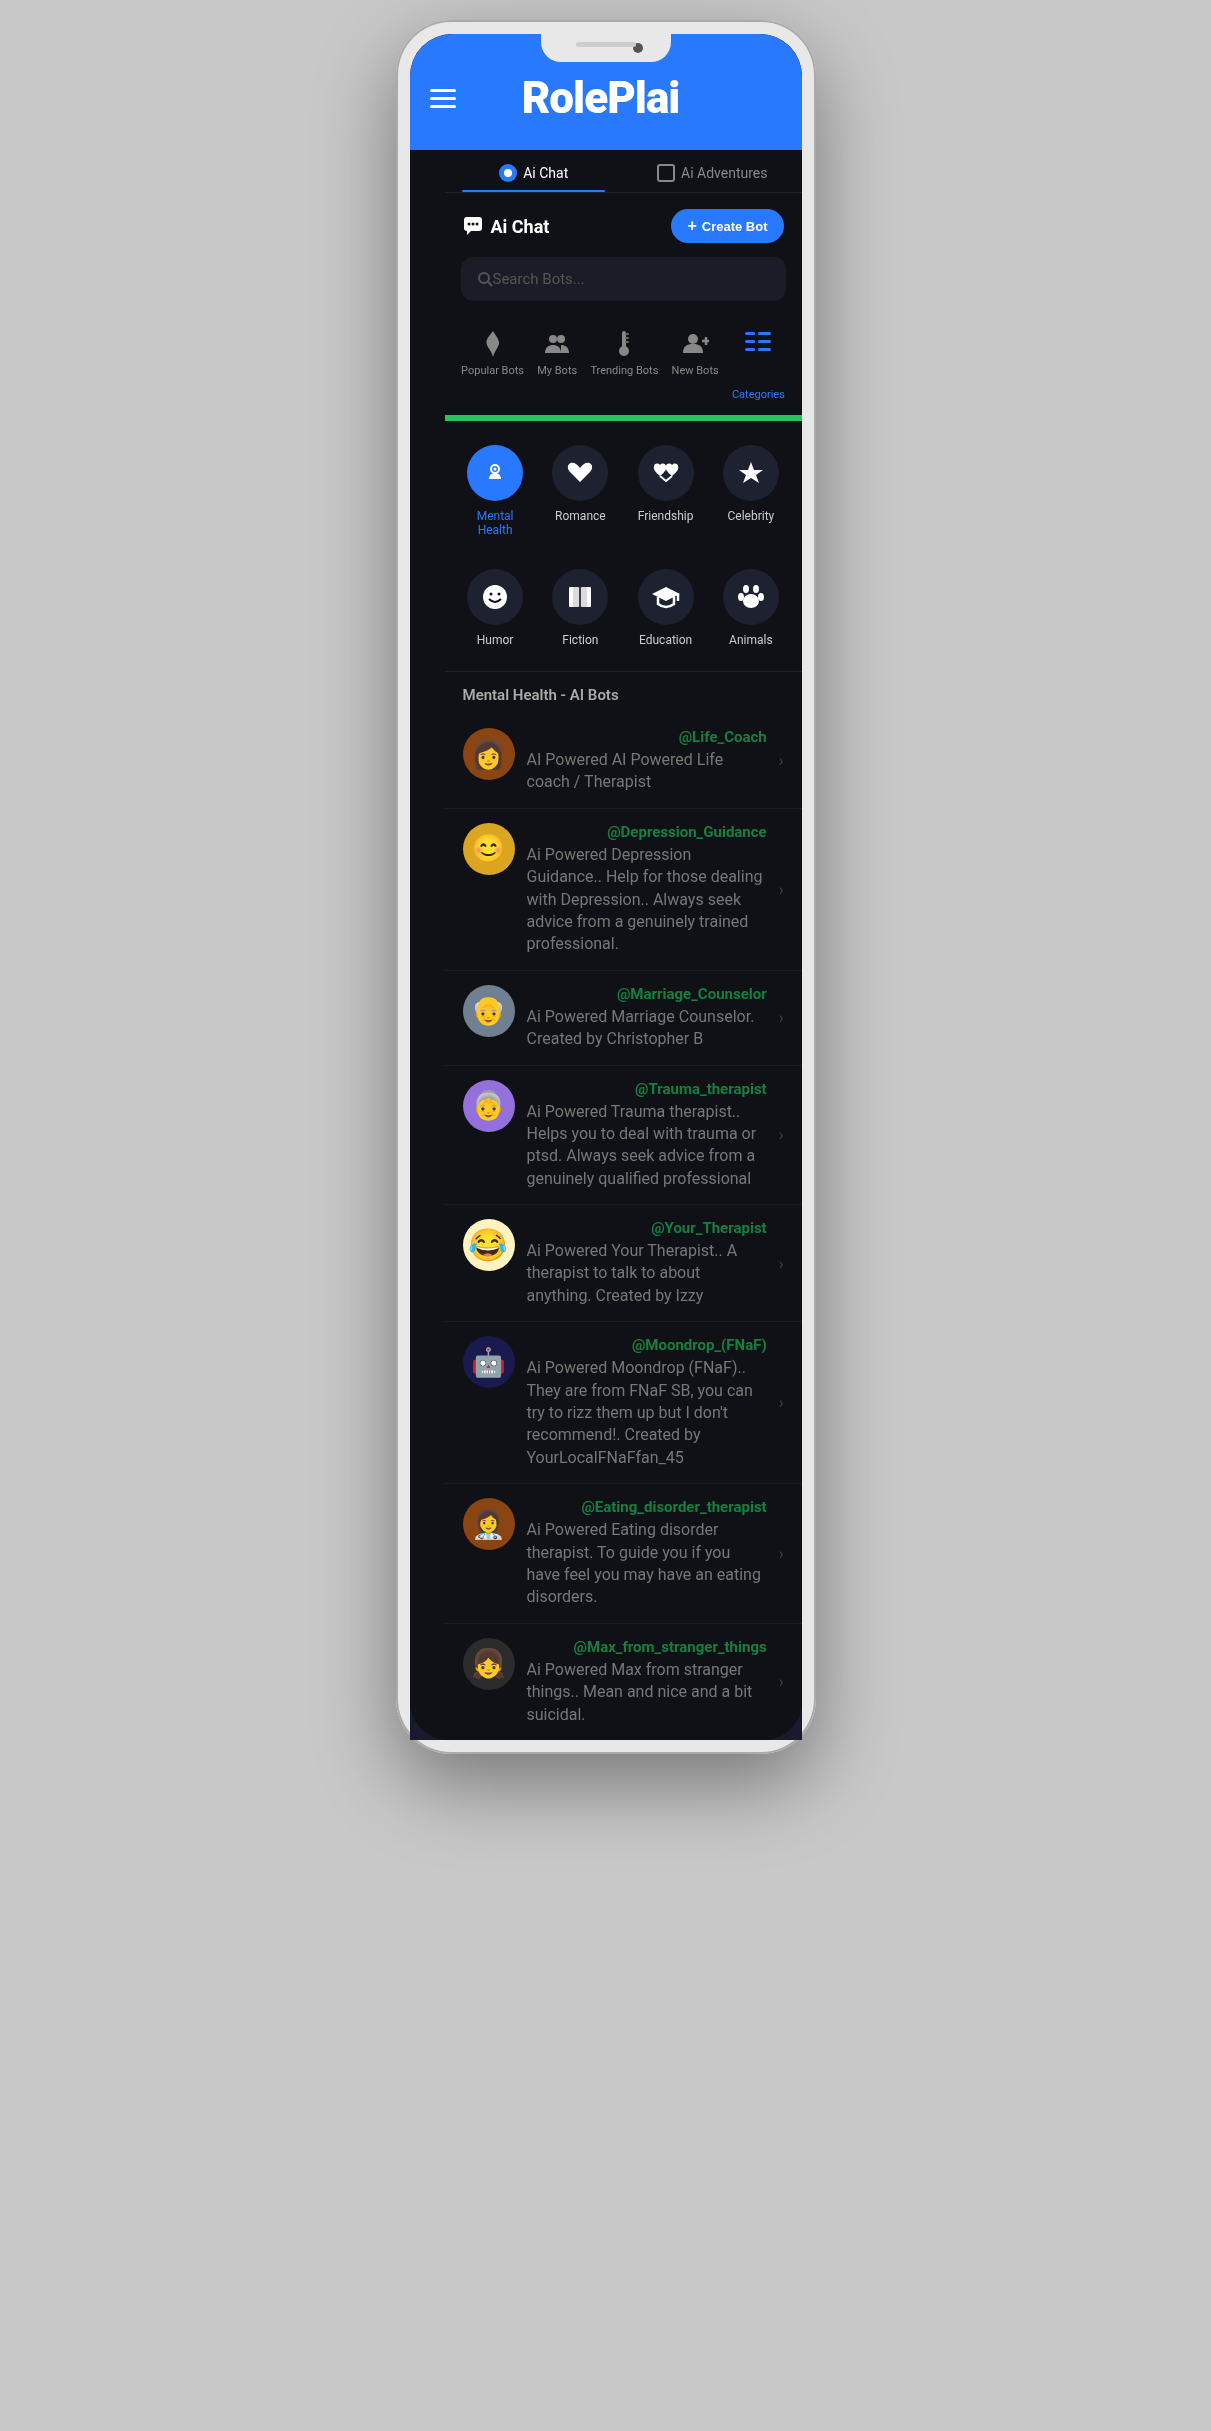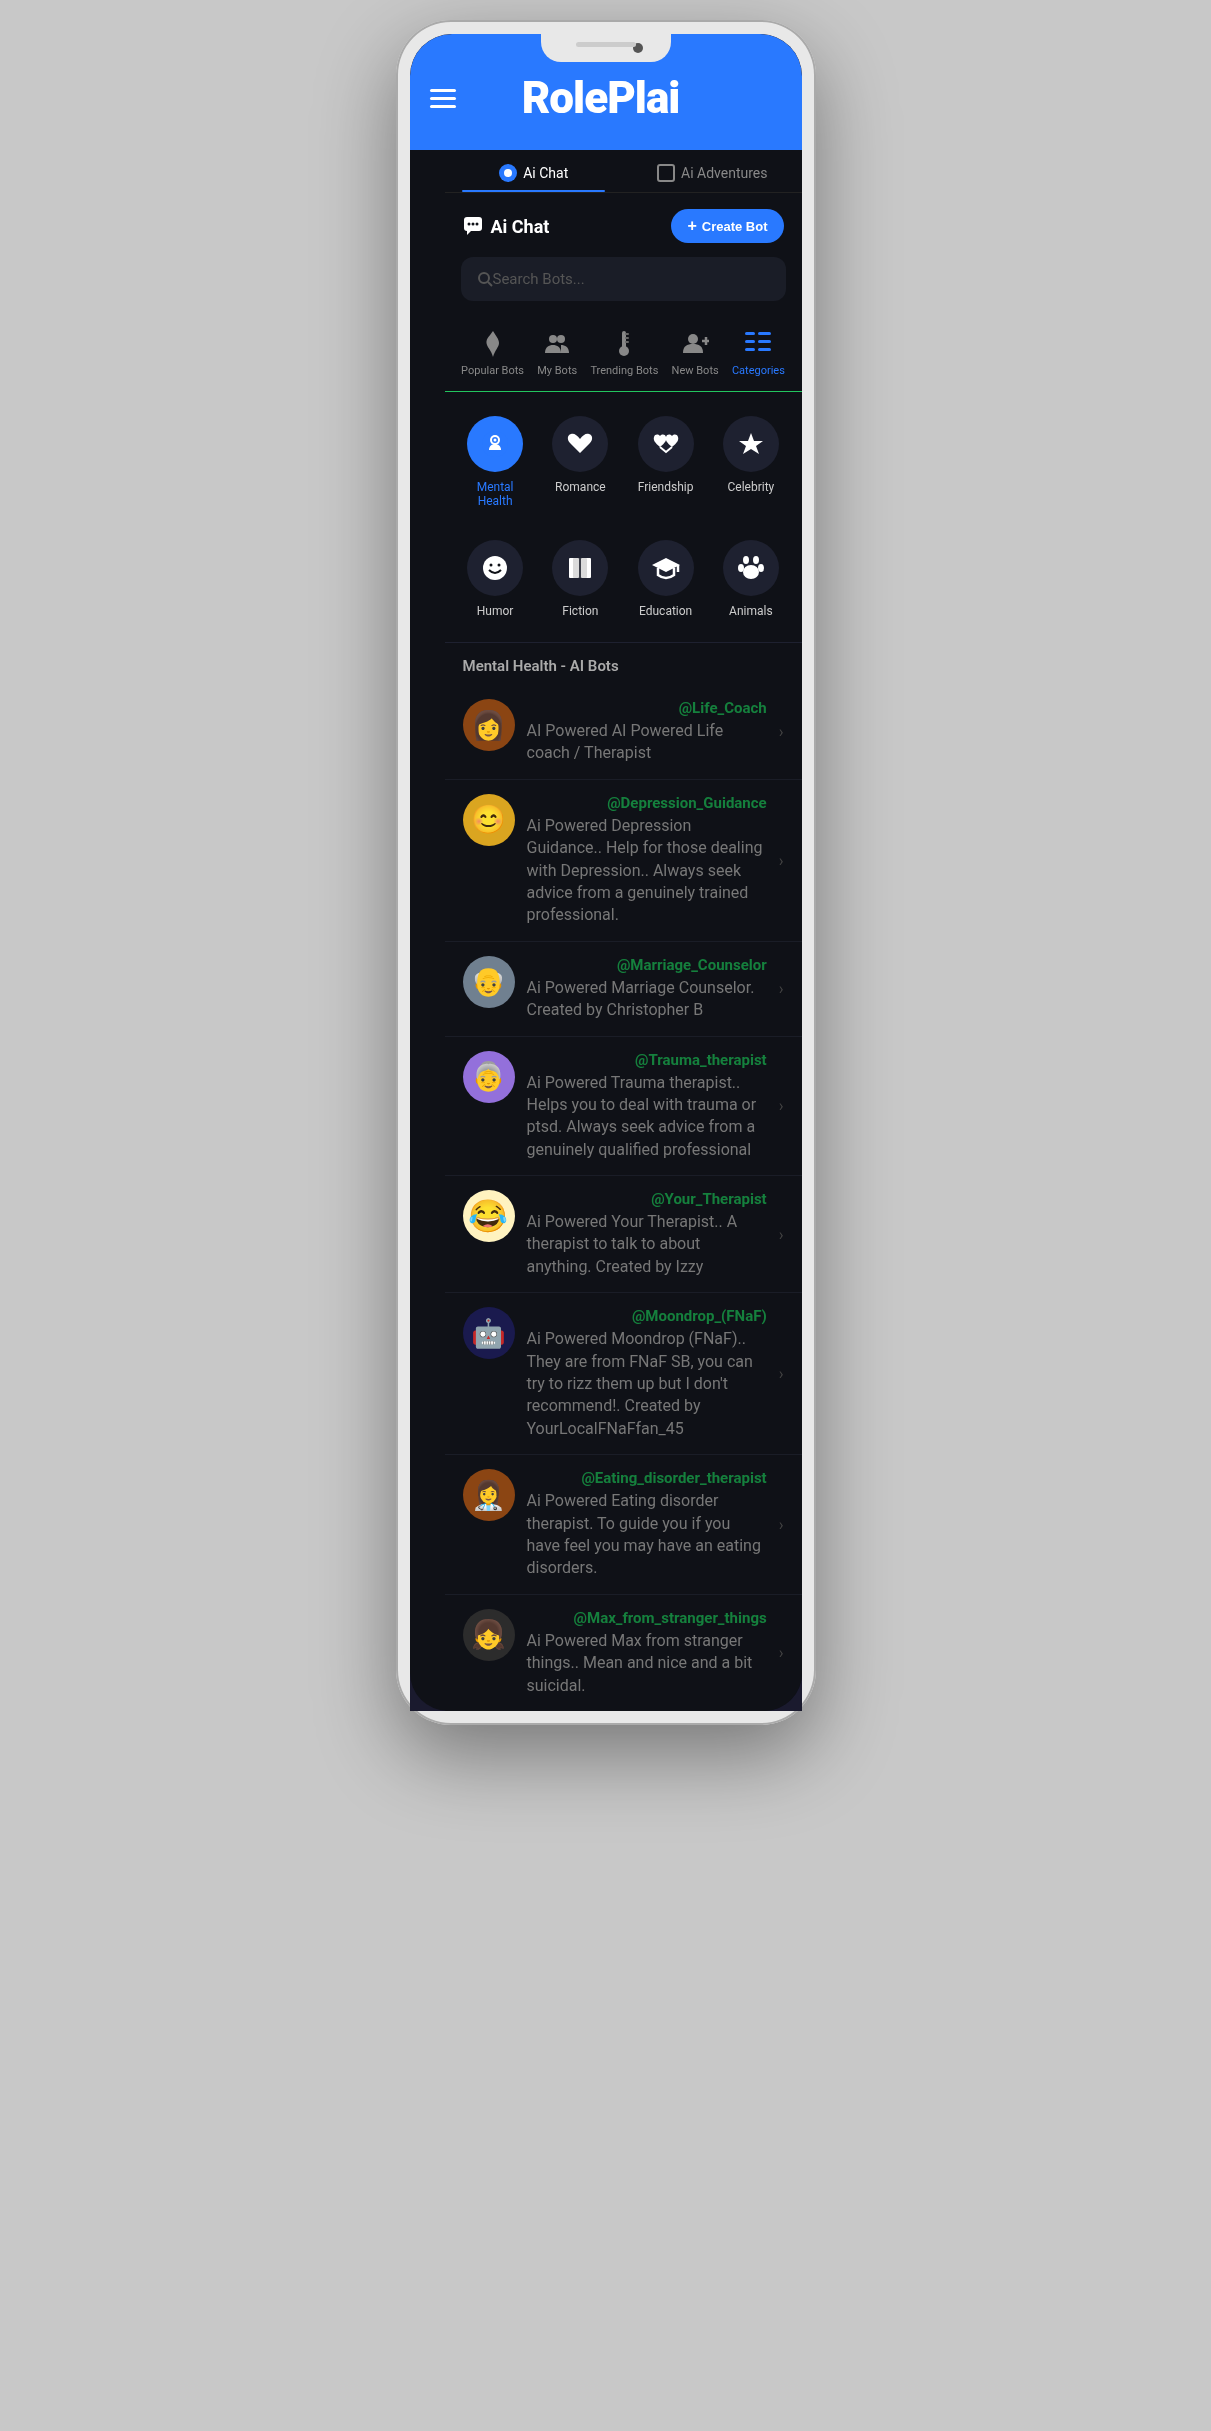--- a/index.html
+++ b/index.html
@@ -211,37 +211,38 @@
 
     .search-placeholder {
       color: #555;
       font-size: 15px;
     }
 
     .nav-icons-row {
       display: flex;
       justify-content: space-around;
       padding: 10px 10px 14px;
-      border-bottom: 1px solid #22c55e;
+      border-bottom: 6px solid #22c55e;
     }
 
     .nav-icon-item {
       display: flex;
       flex-direction: column;
       align-items: center;
       gap: 5px;
       cursor: pointer;
     }
 
     .nav-icon-label {
       font-size: 11px;
       color: #888;
     }
     .nav-icon-item.active .nav-icon-label {
       color: #2979ff;
+      margin-top: 24px;
     }
 
     .nav-icon-shape {
       width: 32px;
       height: 32px;
       display: flex;
       align-items: center;
       justify-content: center;
     }
 

